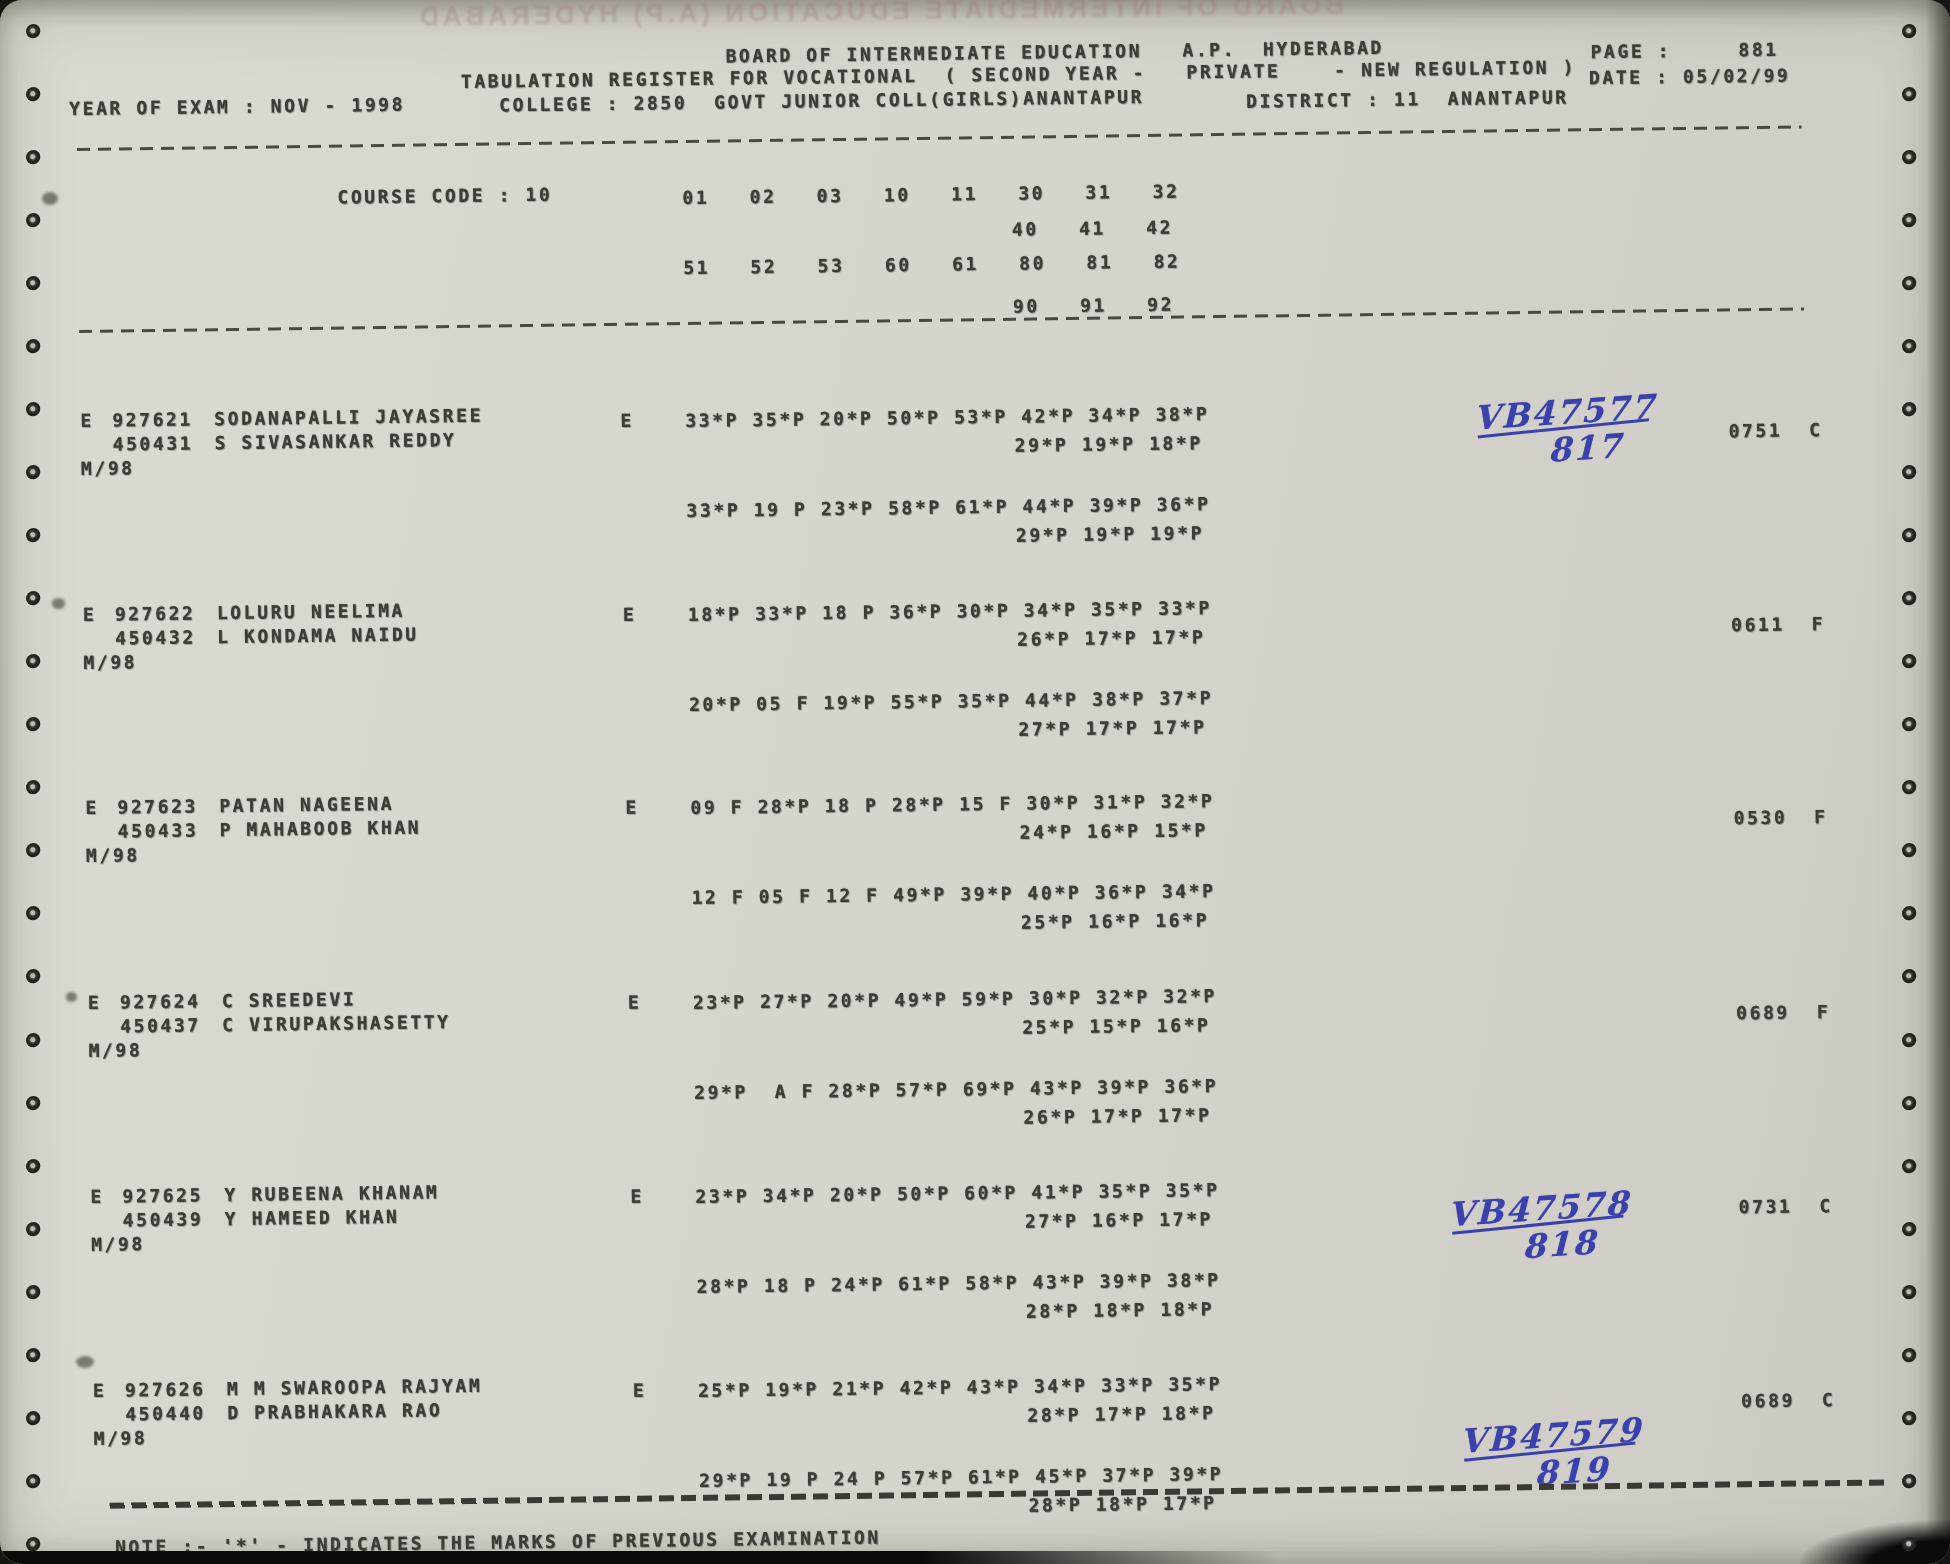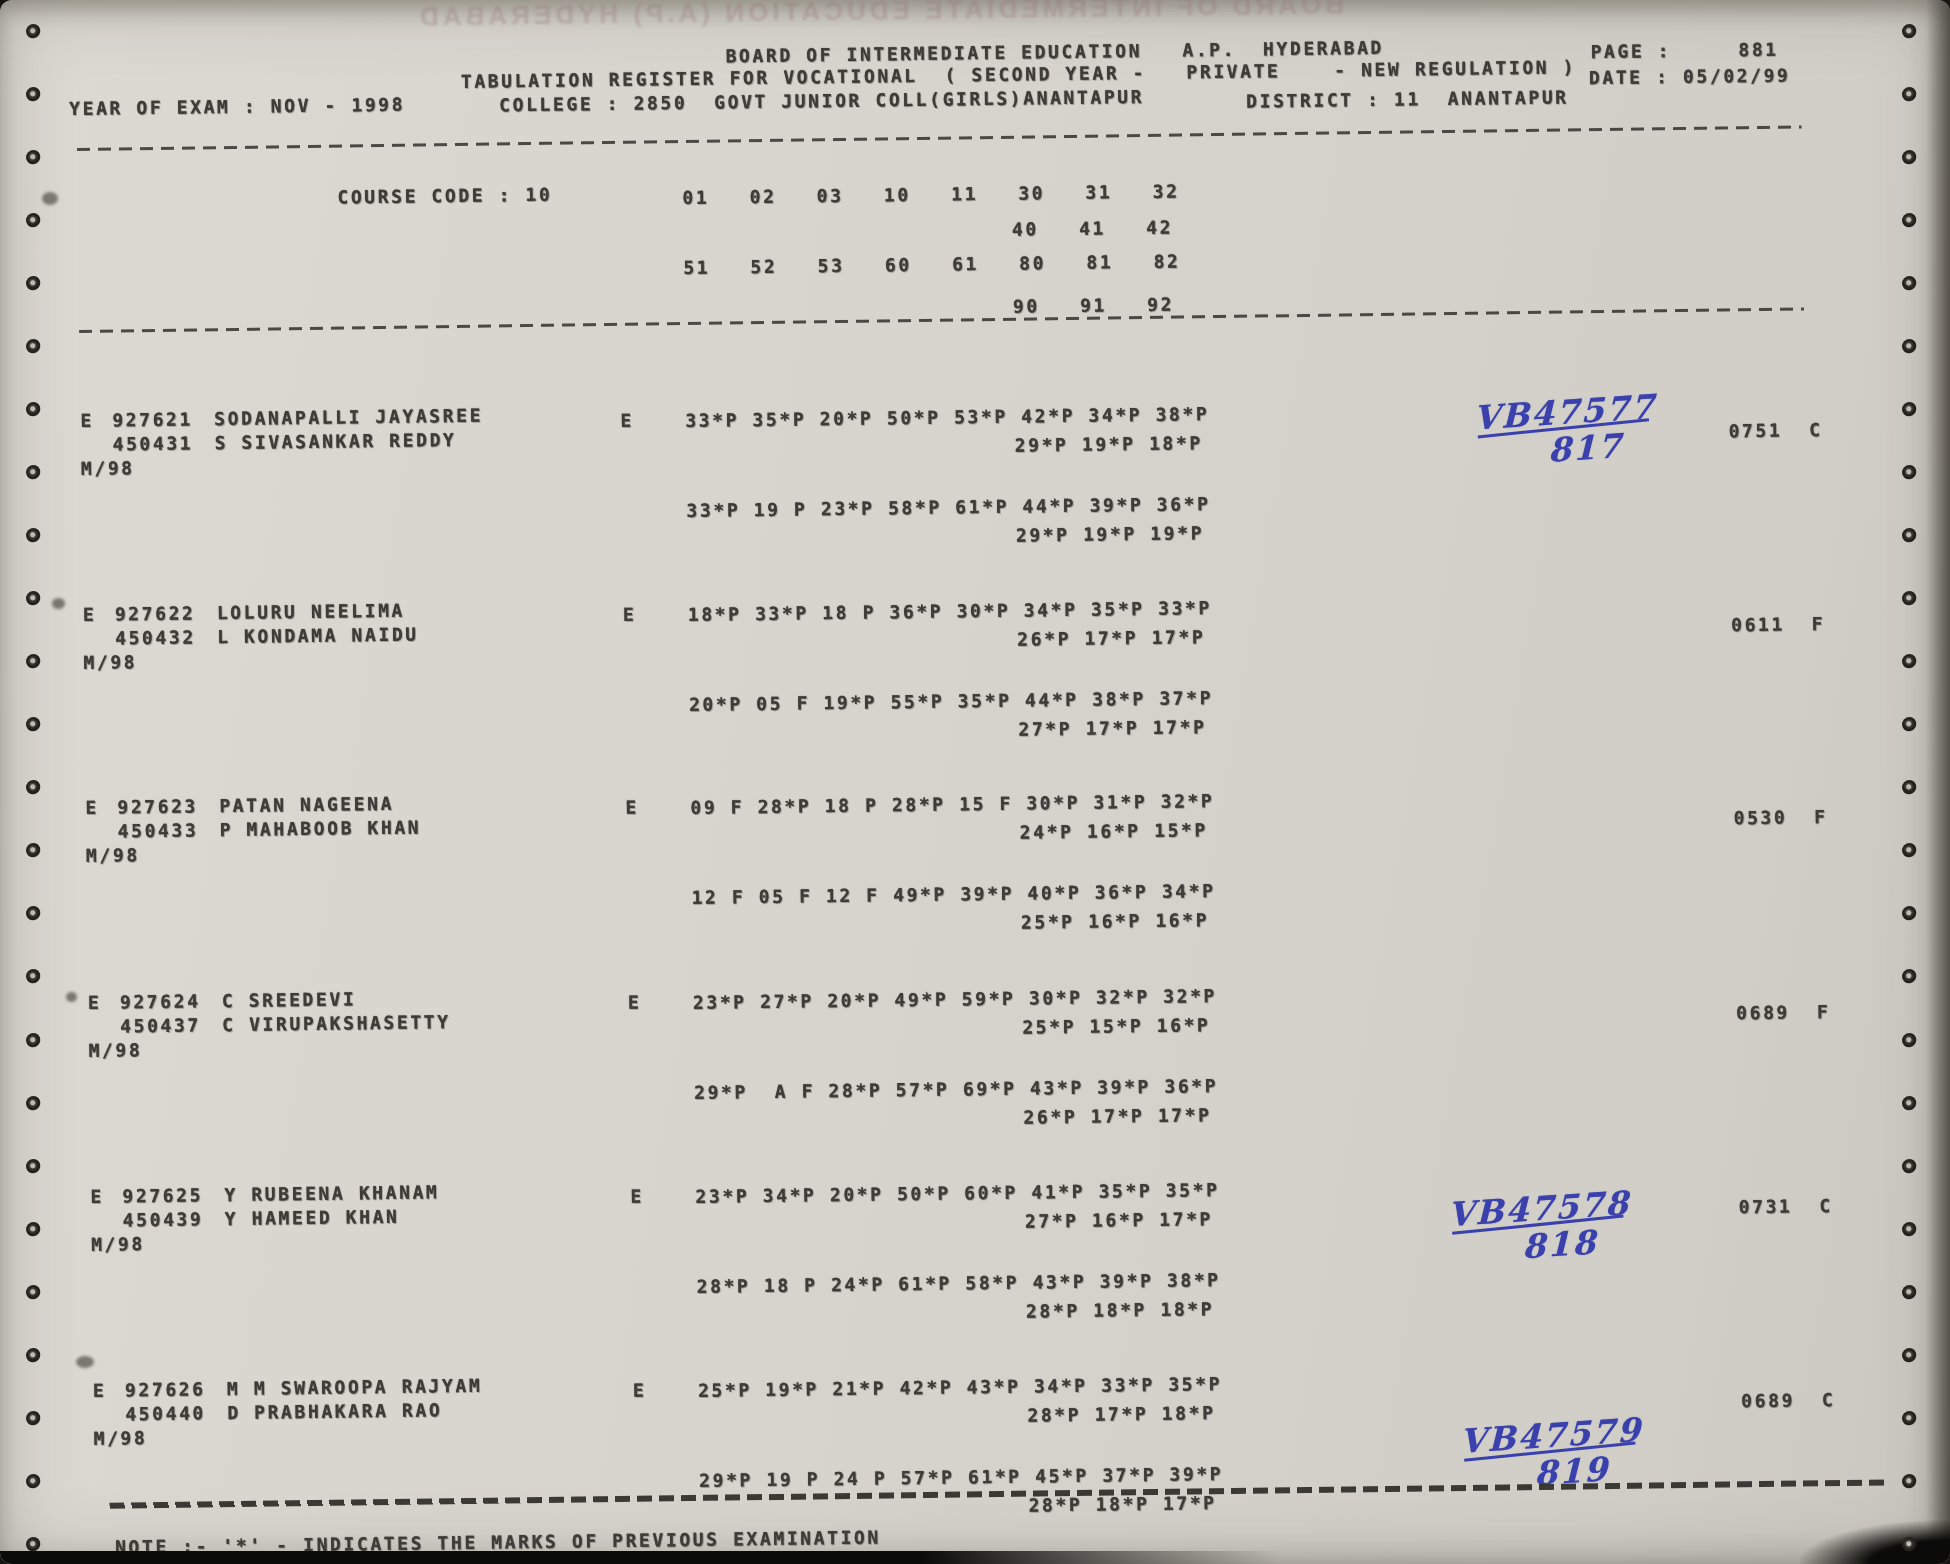--- a/index.html
+++ b/index.html
@@ -1,16 +1,16 @@
 <!DOCTYPE html>
 <html><head>
 <meta charset="utf-8">
 <style>
   html,body{margin:0;padding:0;width:1950px;height:1564px;overflow:hidden;background:#161512;}
-  .scan{position:absolute;inset:0;border-radius:12px;overflow:hidden;
+  .scan{position:absolute;inset:0;border-radius:22px;overflow:hidden;
         background:linear-gradient(100deg,#dbd9d2 0%,#d6d4cd 45%,#d0cec7 85%,#c9c7c0 100%);
         box-shadow:inset 0 0 70px rgba(70,64,52,.28), inset -14px 0 28px rgba(55,50,40,.30), inset 0 10px 18px rgba(60,55,45,.18);}
   .content{position:absolute;inset:0;transform:rotate(-0.75deg);transform-origin:80px 780px;}
   .print{position:absolute;font-family:"DejaVu Sans Mono","Liberation Mono",monospace;
          font-weight:700;font-size:18px;letter-spacing:2.6px;color:#3e3c38;white-space:pre;
          text-shadow:0 0 1px rgba(62,60,56,.85),1px 1px .5px rgba(62,60,56,.30);}
   .dash{position:absolute;height:3px;background:repeating-linear-gradient(90deg,#3b3936 0 13px,rgba(0,0,0,0) 13px 21px);opacity:.9;}
   .dash-bold{position:absolute;height:6px;background:repeating-linear-gradient(90deg,#33312d 0 15px,rgba(0,0,0,0) 15px 22px);opacity:.95;}
   .record{position:absolute;left:0;width:100%;height:195px;}
   .r-serial{left:85px;top:1px}

